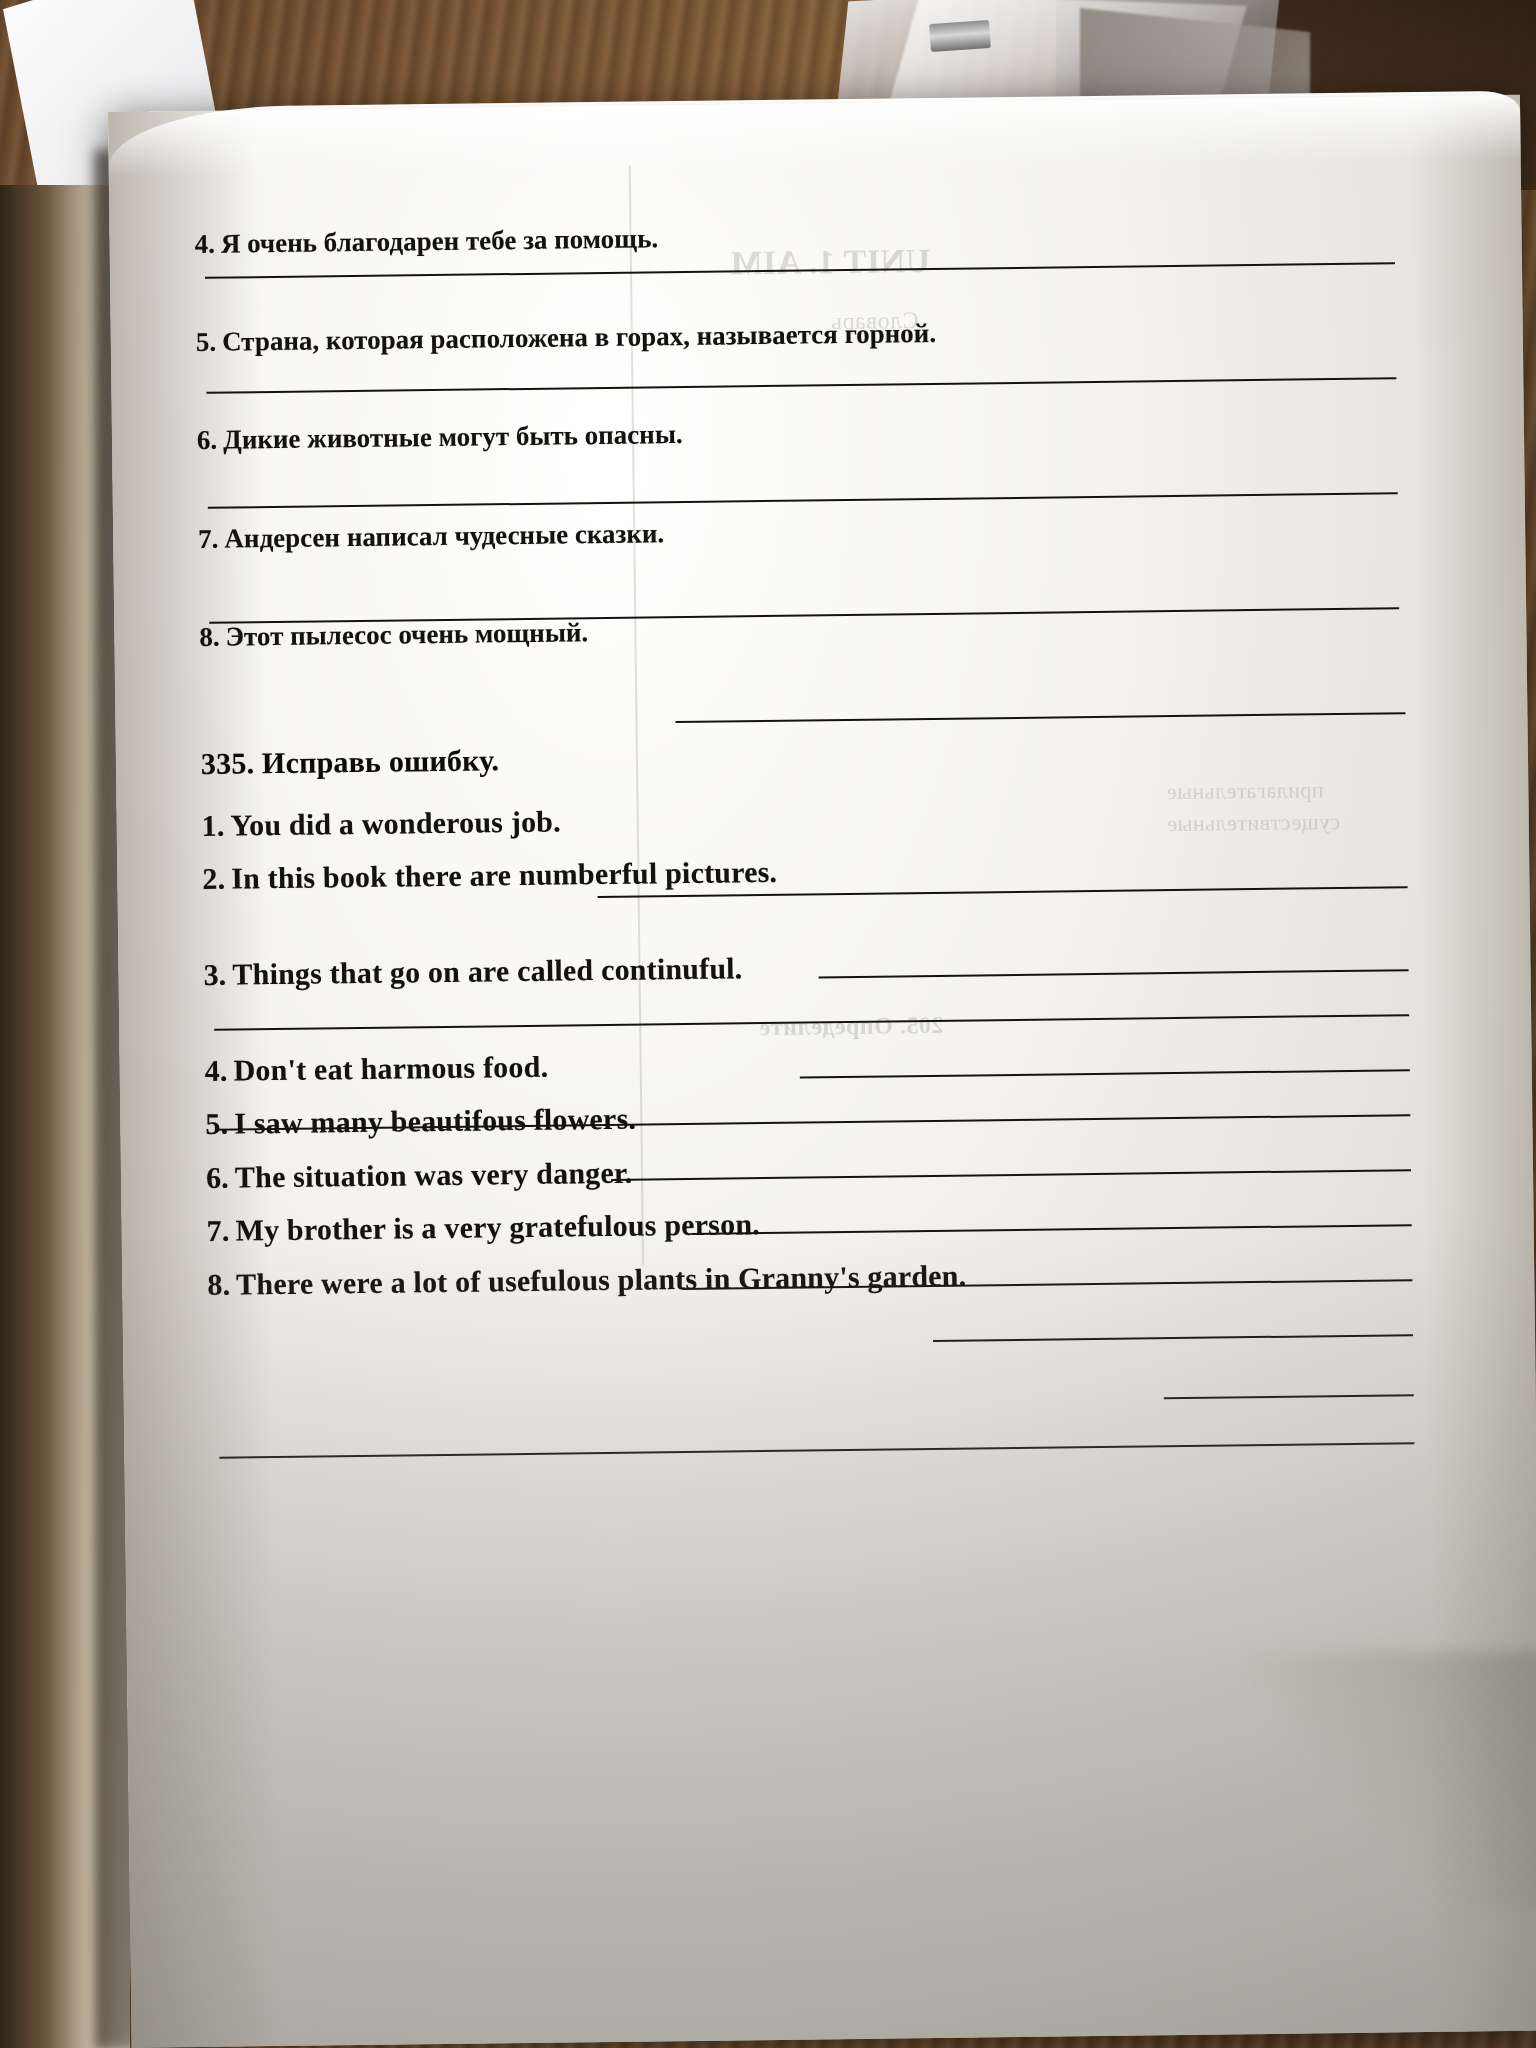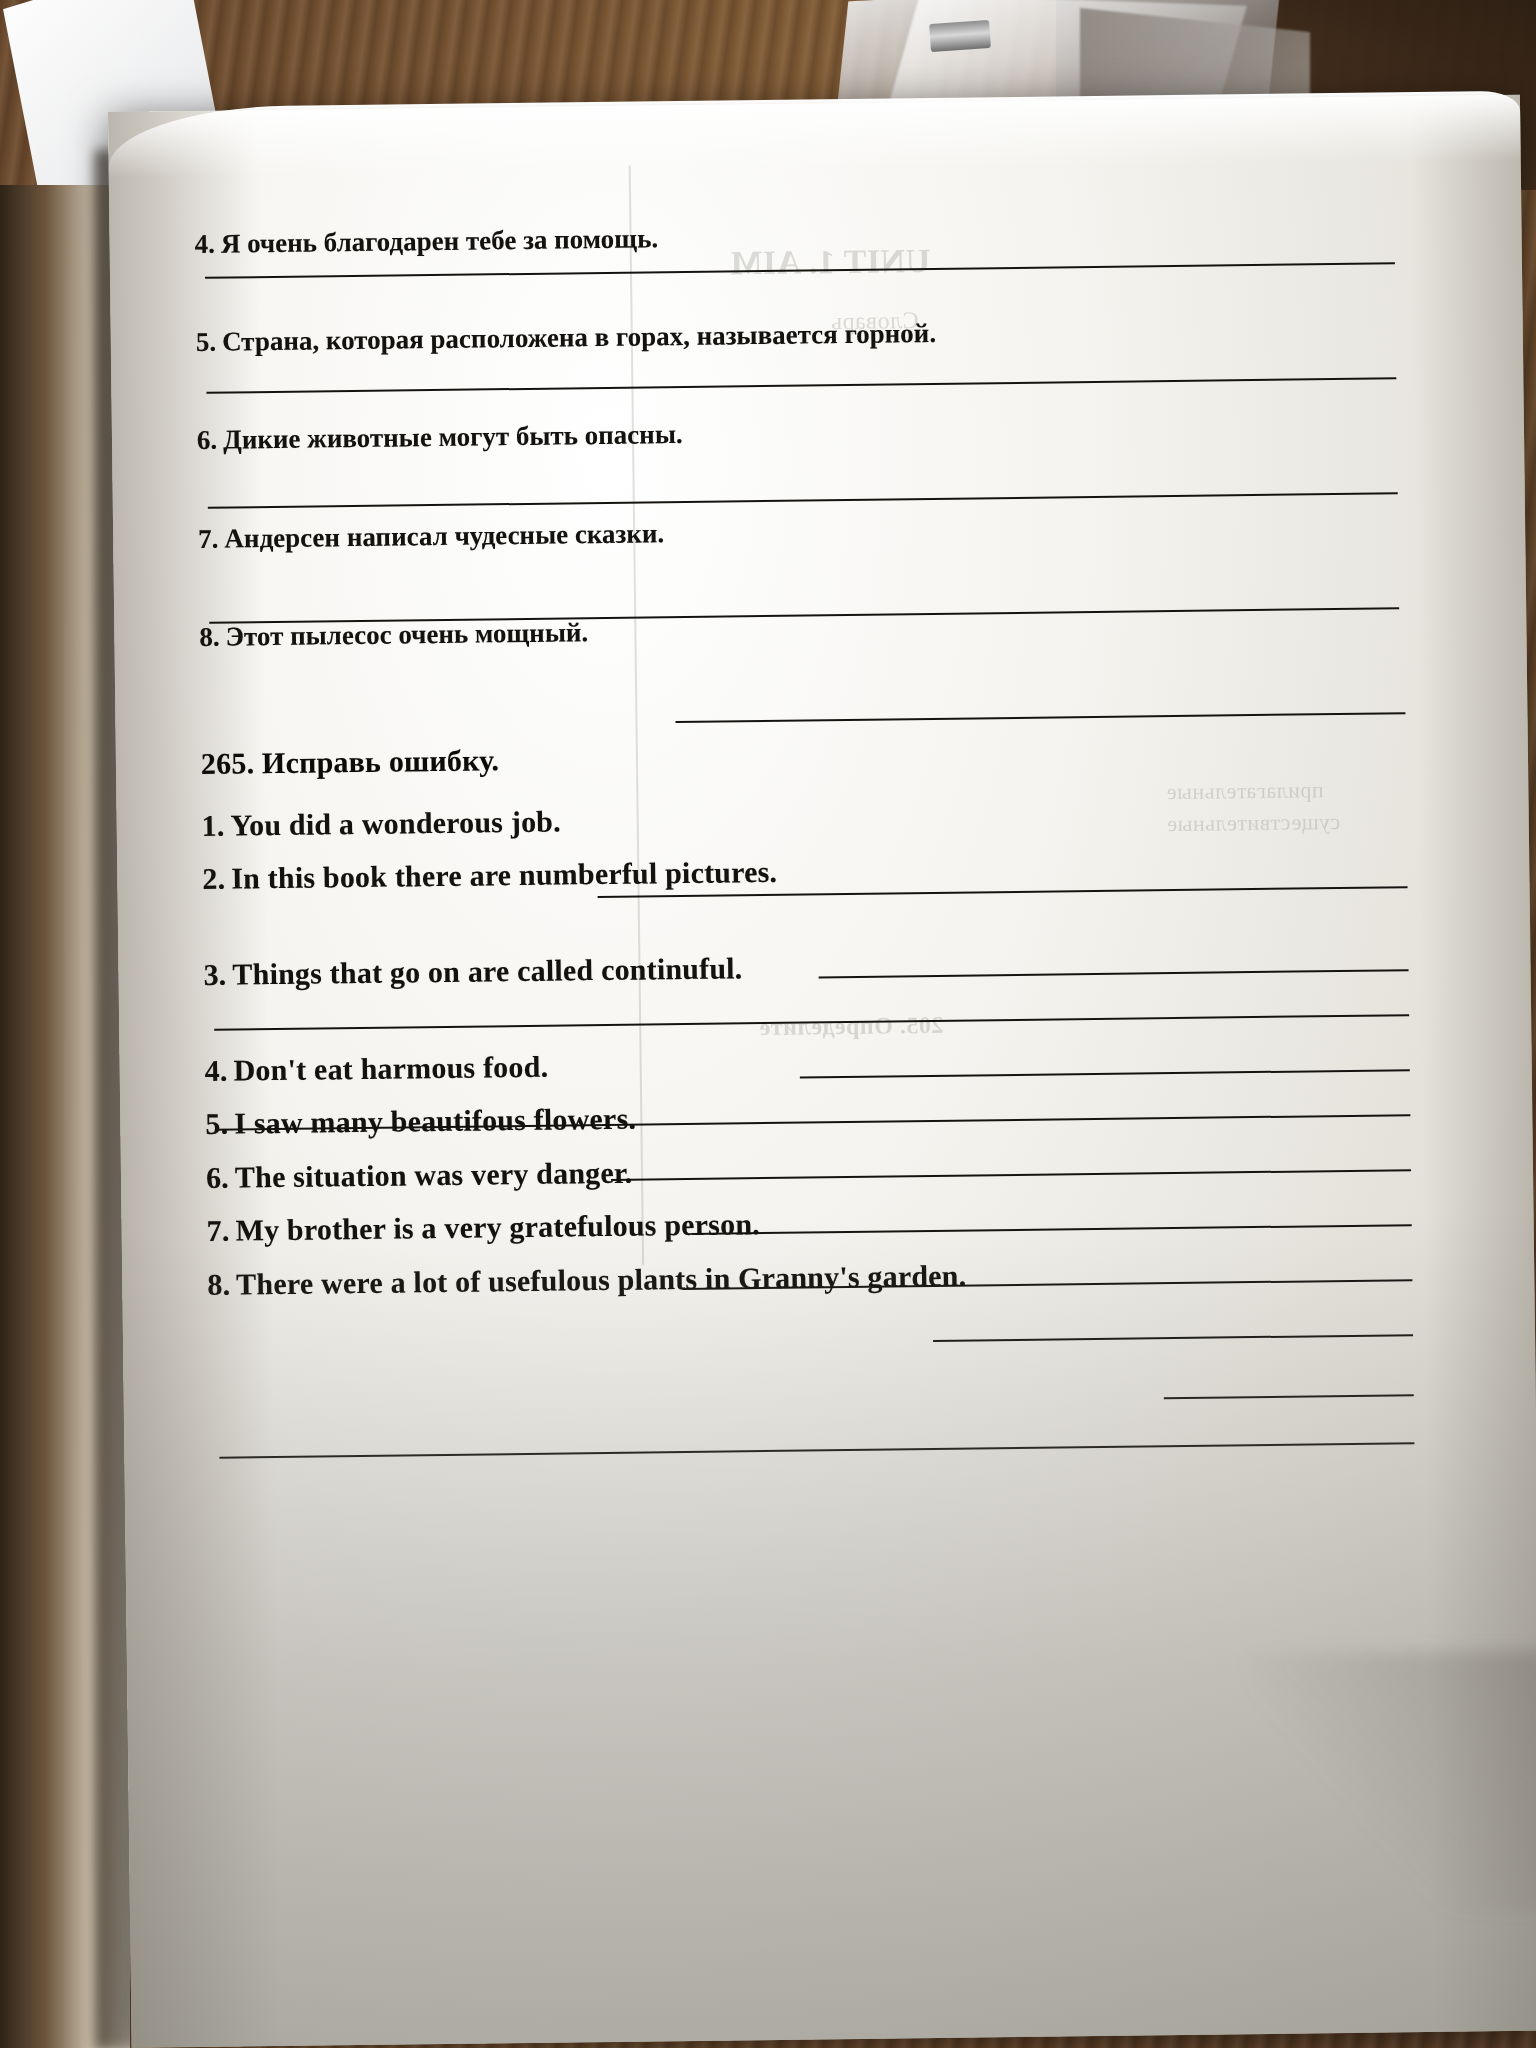--- a/index.html
+++ b/index.html
@@ -254,21 +254,21 @@
         <span class="num">7.</span><span>Андерсен написал чудесные сказки.</span>
       </div>
       <div class="rule" style="top:393px; left:95px; width:1190px;"></div>
 
       <div class="row ru" style="margin-top:68px;">
         <span class="num">8.</span><span>Этот пылесос очень мощный.</span>
       </div>
       <div class="rule" style="top:498px; left:560px; width:730px;"></div>
 
       <div class="row heading" style="margin-top:95px;">
-        <span>265.</span>
+        <span>335.</span>
         <span>Исправь ошибку.</span>
       </div>
 
       <div class="row en" style="margin-top:28px;">
         <span class="num">1.</span><span>You did a wonderous job.</span>
       </div>
       <div class="rule" style="top:672px; left:480px; width:810px;"></div>
 
       <div class="row en" style="margin-top:20px;">
         <span class="num">2.</span><span>In this book there are numberful pictures.</span>

